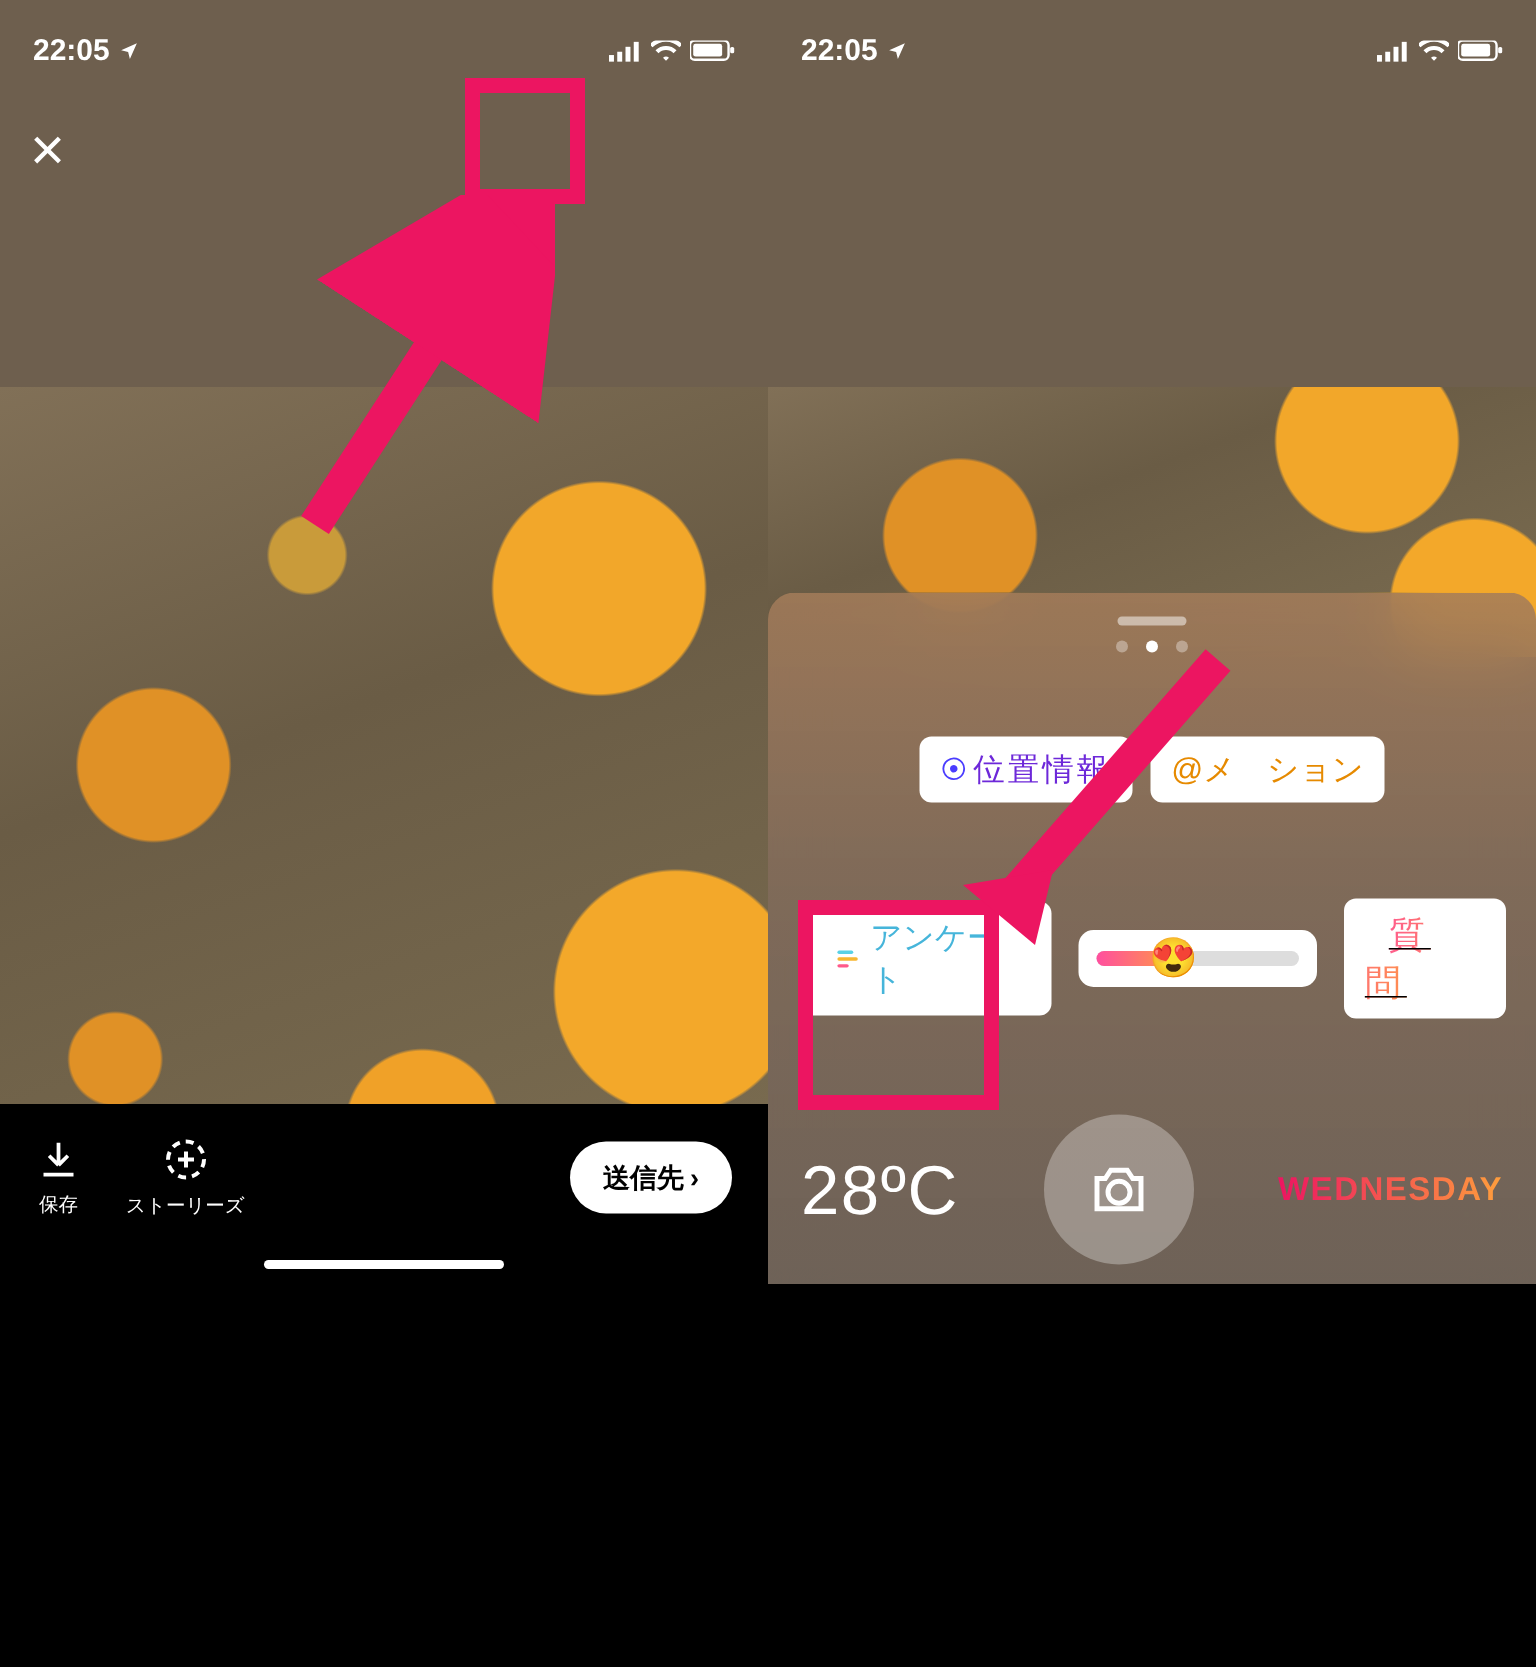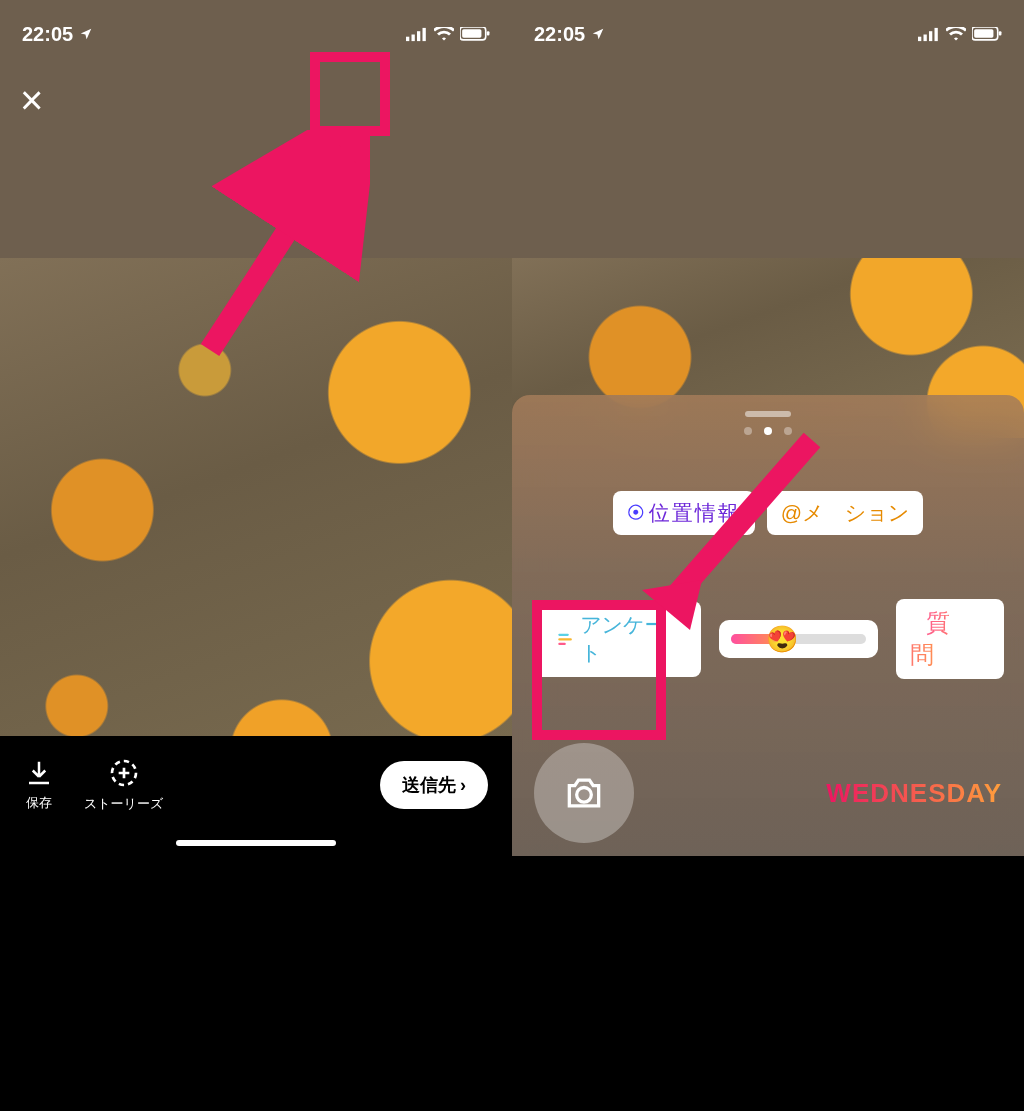--- a/index.html
+++ b/index.html
@@ -143,30 +143,30 @@
     position: absolute; left: 0; top: 0; bottom: 0; width: 42%;
     background: linear-gradient(90deg, #ff4f9f, #ff9f3c); border-radius: 6px;
   }
   .slider-emoji { position: absolute; left: 38%; top: 50%; transform: translate(-50%,-50%); font-size: 26px; }
   .q-pill {
     background: #fff; border-radius: 8px; padding: 10px 16px;
     font-size: 24px; letter-spacing: 4px;
     background-image: linear-gradient(90deg,#ff4f9f,#ff9f3c);
     -webkit-background-clip: text; background-clip: text; color: transparent;
   }
-  .q-pill-wrap { background:#fff; border-radius:8px; padding: 8px 14px; }
+  .q-pill-wrap { background:#fff; border-radius:8px; padding: 8px 14px; text-decoration: underline; }
 
   .row.r4 { justify-content: space-between; align-items: center; padding: 0 4px; margin-top: 28px; }
   .temp { color: #fff; font-size: 46px; font-weight: 400; letter-spacing: 1px; }
   .cam-circ {
     width: 100px; height: 100px; border-radius: 50px;
     background: rgba(255,255,255,0.3); display: flex; align-items: center; justify-content: center;
   }
   .day-txt {
-    font-size: 26px; font-weight: 800; letter-spacing: 1px;
+    font-size: 22px; font-weight: 800; letter-spacing: 1px;
     background: linear-gradient(90deg,#ec1561,#ff9f3c);
     -webkit-background-clip: text; background-clip: text; color: transparent;
   }
 </style>
 </head>
 <body>
 
 <div class="phone left">
   <div class="status-bar">
     <div class="sb-left">
@@ -294,20 +294,23 @@
           <div class="slider-fill"></div>
           <span class="slider-emoji">😍</span>
         </div>
       </div>
       <div class="q-pill-wrap">
         <span class="q-pill">質問</span>
       </div>
     </div>
 
     <div class="row r4">
+      <div class="temp">
+        <span>28</span><span>ºC</span>
+      </div>
       <div class="cam-circ">
         <svg width="44" height="44" viewBox="0 0 24 24" fill="none" stroke="#fff" stroke-width="1.8">
             <path d="M4 8h3l2-3h6l2 3h3v11H4z"></path>
             <circle cx="12" cy="13" r="4"></circle>
           </svg>
       </div>
       <span class="day-txt">WEDNESDAY</span>
     </div>
   </div>
 

